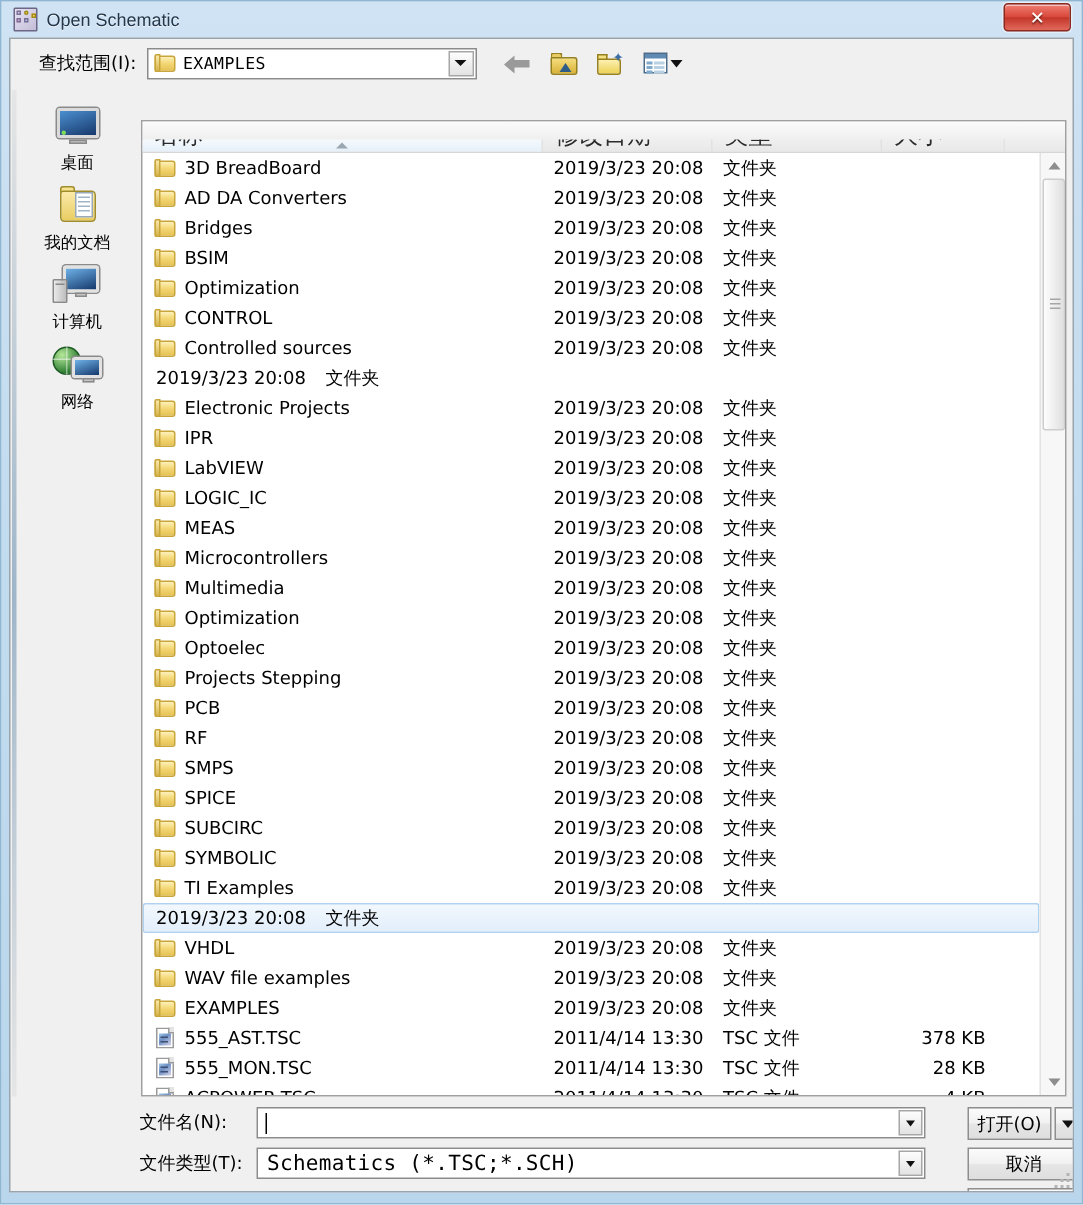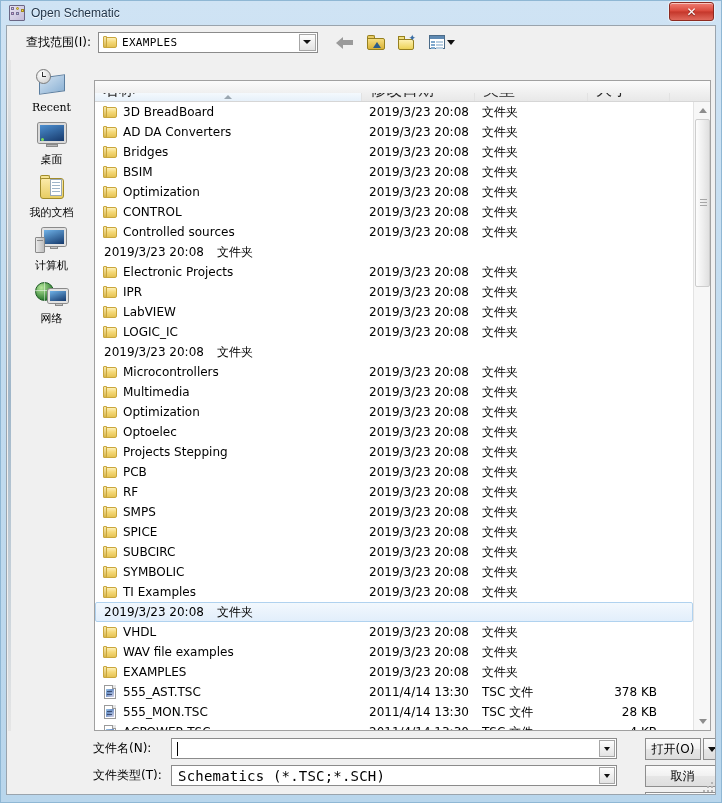--- a/index.html
+++ b/index.html
@@ -498,29 +498,20 @@
             <span class="c r3a"></span>
               <span class="c r3b"></span>
           </span>
           <span class="views-caret"></span>
         </span>
       </div>
     </div>
 
     <div id="places">
 
-      <div class="place">
-        <span class="place-ico ico-recent">
-          <span class="doc"></span>
-            <span class="clock"></span>
-            <span class="hand"></span>
-            <span class="hand2"></span>
-        </span>
-        <span class="place-label latin">Recent</span>
-      </div>
 
       <div class="place">
         <span class="place-ico ico-desktop">
           <span class="screen"></span>
             <span class="dot"></span>
             <span class="base"></span>
         </span>
         <span class="place-label">桌面</span>
       </div>
 
@@ -709,20 +700,27 @@
                 <span class="back"></span>
                 <span class="spine"></span>
               </span>
               <span>LOGIC_IC</span>
             </div>
             <div class="cell date">2019/3/23 20:08</div>
             <div class="cell type">文件夹</div>
             <div class="cell size"></div>
           </div>
           <div class="row">
+            <div class="cell name">
+              <span class="folder-ico">
+                <span class="back"></span>
+                <span class="spine"></span>
+              </span>
+              <span>MEAS</span>
+            </div>
             <div class="cell date">2019/3/23 20:08</div>
             <div class="cell type">文件夹</div>
             <div class="cell size"></div>
           </div>
           <div class="row">
             <div class="cell name">
               <span class="folder-ico">
                 <span class="back"></span>
                 <span class="spine"></span>
               </span>

